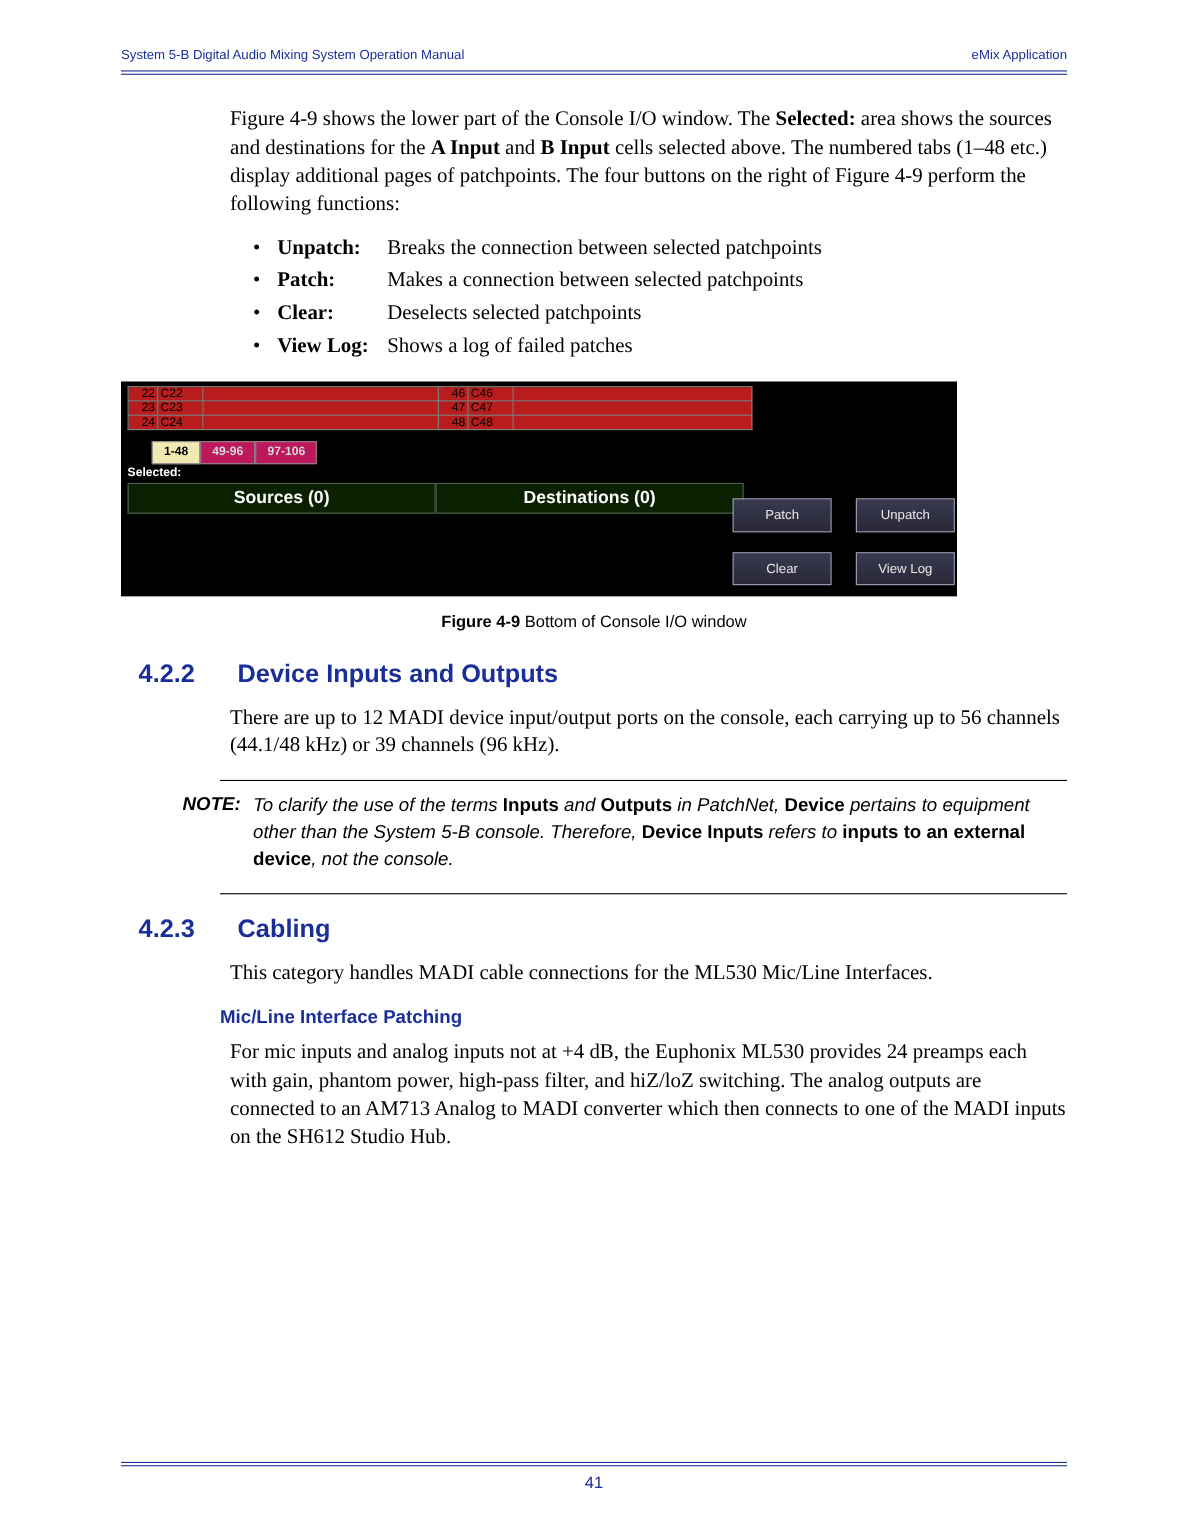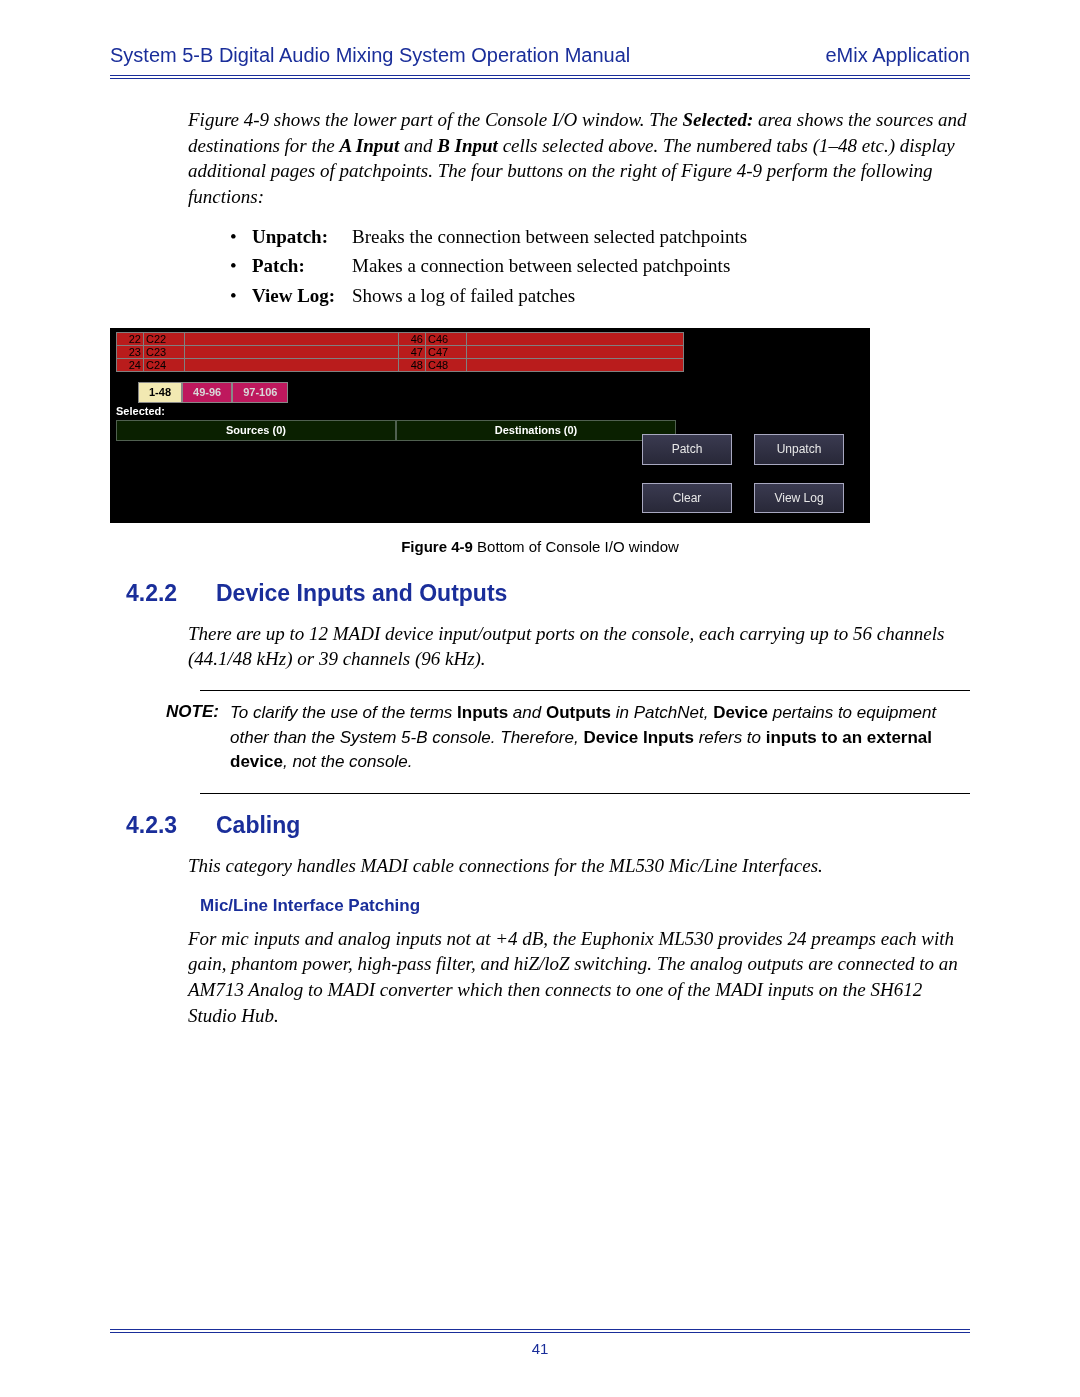--- a/index.html
+++ b/index.html
@@ -15,35 +15,34 @@
     min-height: 1397px;
     margin: 0 auto;
     padding: 42px 110px 0 110px;
     box-sizing: border-box;
     position: relative;
   }
   .header {
     display: flex;
     justify-content: space-between;
     font-family: Arial, Helvetica, sans-serif;
-    font-size: 20px;
+    font-size: 12px;
     color: #1a2e9a;
   }
   .double-rule {
     border-top: 1px solid #1a2e9a;
     border-bottom: 1px solid #1a2e9a;
     height: 2px;
     margin: 6px 0 28px 0;
   }
   .double-rule.bottom {
     margin: 18px 0 6px 0;
   }
   .body-text {
-    margin: 0 0 0 78px;
-    font-style: italic;
+    margin: 0 0 0 99px;
   }
   p {
     margin: 0 0 10px 0;
   }
   .bullets {
     margin: 14px 0 14px 120px;
   }
   .bullet-row {
     display: flex;
     align-items: flex-start;
@@ -126,27 +125,27 @@
     left: 4px; top: 90px;
     width: 560px;
     display: flex;
   }
   .sel-h {
     flex: 1;
     text-align: center;
     background: #0a2000;
     border: 1px solid #506050;
     color: #fff;
-    font-size: 11px;
+    font-size: 16px;
     font-weight: bold;
     padding: 2px 0;
   }
   .btns {
     position: absolute;
-    right: 24px; top: 104px;
+    right: 0; top: 104px;
     display: grid;
     grid-template-columns: 90px 90px;
     grid-gap: 18px 22px;
   }
   .ss-btn {
     border: 1px solid #a8a8c0;
     background: linear-gradient(#3a3a50, #282838);
     color: #e8e8e8;
     text-align: center;
     font-size: 12px;
@@ -234,20 +233,25 @@
       <span class="term">Unpatch:</span>
       <span class="desc">Breaks the connection between selected patchpoints</span>
     </div>
     <div class="bullet-row">
       <span class="dot"></span>
       <span class="term">Patch:</span>
       <span class="desc">Makes a connection between selected patchpoints</span>
     </div>
     <div class="bullet-row">
       <span class="dot"></span>
+      <span class="term">Clear:</span>
+      <span class="desc">Deselects selected patchpoints</span>
+    </div>
+    <div class="bullet-row">
+      <span class="dot"></span>
       <span class="term">View Log:</span>
       <span class="desc">Shows a log of failed patches</span>
     </div>
   </div>
 
   <div class="screenshot">
     <div class="ss-rows">
       <table style="position:absolute; left:0; top:0;">
         <tbody>
             <tr>

